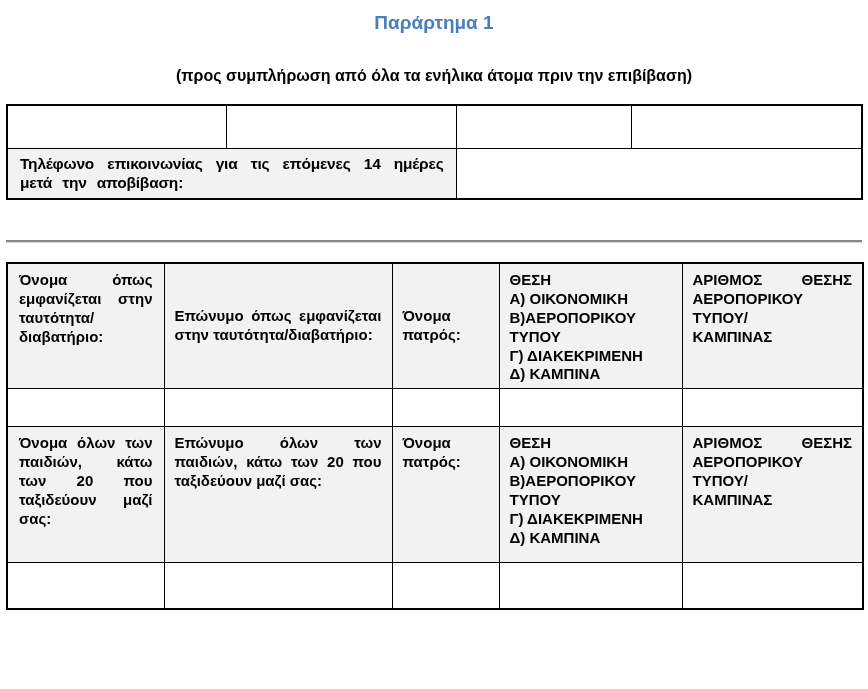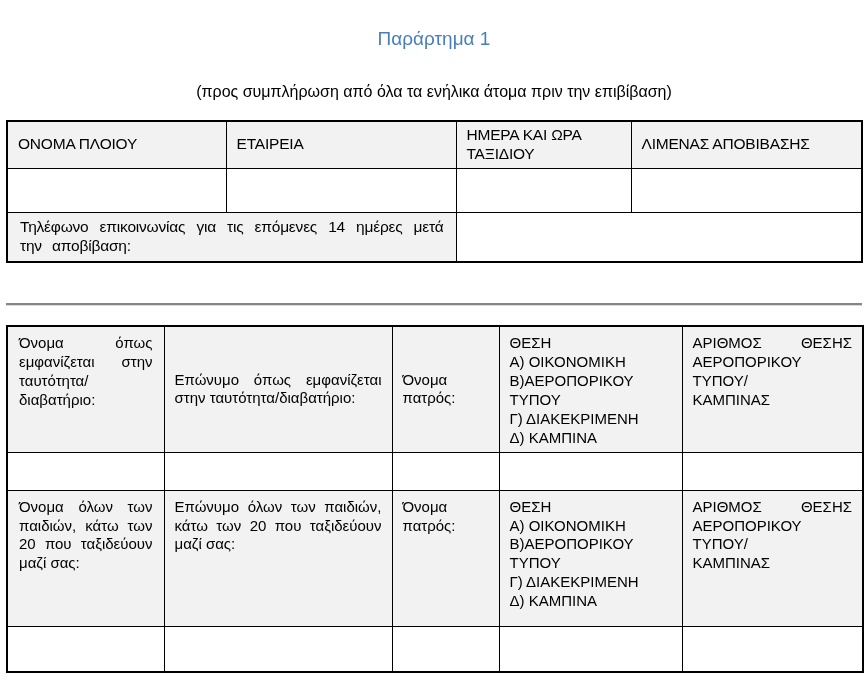--- a/index.html
+++ b/index.html
@@ -1,21 +1,21 @@
 <!DOCTYPE html>
 <html><head>
 <meta charset="utf-8">
 <style>
   html,body{margin:0;padding:0;background:#fff;}
   .page{
     width:868px;height:689px;
     box-sizing:border-box;
-    padding:24px 6px 0 6px;
+    padding:8px 6px 0 6px;
     font-family:"Liberation Sans","DejaVu Sans",sans-serif;
-    font-weight:normal;color:#000;background:#fff;
+    font-weight:bold;color:#000;background:#fff;
     overflow:hidden;
   }
   .title{
     text-align:center;font-size:19px;line-height:1.2;
     color:#4a7ebb;margin-top:4px;
   }
   .subtitle{
     text-align:center;font-size:18px;line-height:1.2;
     color:#4a7ebb;margin-top:16px;
   }
@@ -63,26 +63,20 @@
   <div class="note">(προς συμπλήρωση από όλα τα ενήλικα άτομα πριν την επιβίβαση)</div>
 
   <table class="t1">
     <colgroup>
       <col style="width:219px">
         <col style="width:230px">
         <col style="width:175px">
         <col style="width:231px">
     </colgroup>
     <tbody>
-        <tr style="height:45px">
-      <td class="shaded va-mid">ΟΝΟΜΑ ΠΛΟΙΟΥ</td>
-      <td class="shaded va-mid">ΕΤΑΙΡΕΙΑ</td>
-      <td class="shaded va-mid">ΗΜΕΡΑ ΚΑΙ ΩΡΑ ΤΑΞΙΔΙΟΥ</td>
-      <td class="shaded va-mid">ΛΙΜΕΝΑΣ ΑΠΟΒΙΒΑΣΗΣ</td>
-    </tr>
     <tr style="height:44px">
       <td></td>
       <td></td>
       <td></td>
       <td></td>
     </tr>
     <tr style="height:50px">
       <td colspan="2" class="shaded va-mid just phone-label">Τηλέφωνο επικοινωνίας για τις επόμενες 14 ημέρες μετά την αποβίβαση:</td>
       <td colspan="2"></td>
     </tr>

